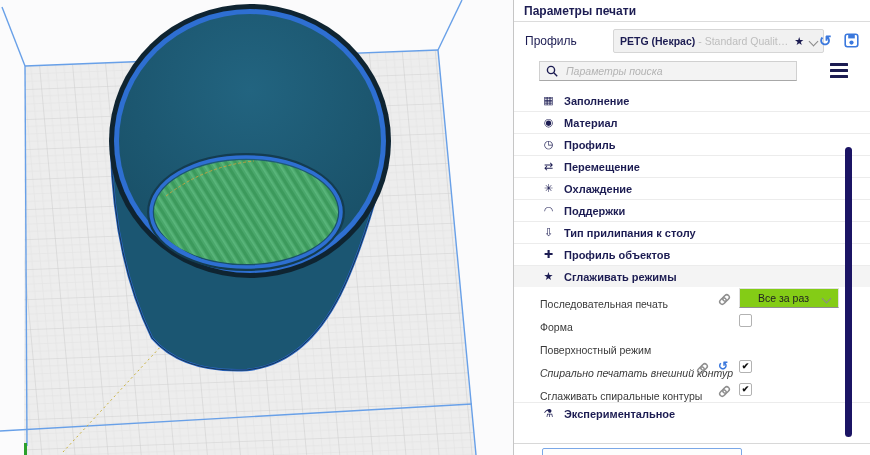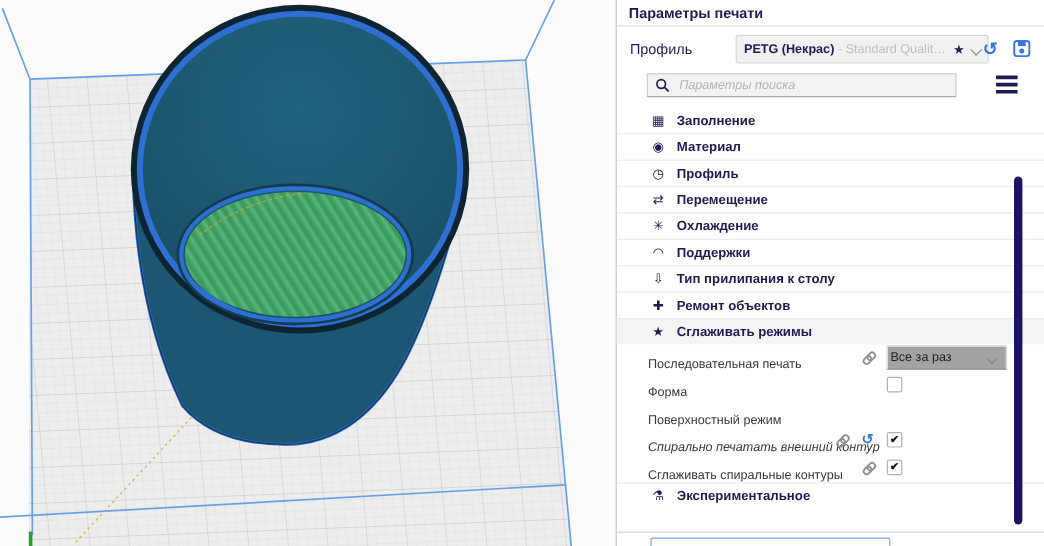--- a/index.html
+++ b/index.html
@@ -61,23 +61,23 @@
         display:inline-block;margin-left:auto;flex:none;}
   .chev.left{transform:rotate(135deg);}
   .chev.down{transform:rotate(45deg);}
   .set-row{height:23px;position:relative;display:flex;align-items:flex-end;padding-left:26px;}
   .set-label{font-size:10.5px;color:#3a3a3a;white-space:nowrap;}
   .set-label.italic{font-style:italic;}
   .linkpos1{position:absolute;left:204px;top:5px;}
   .linkpos2{position:absolute;left:182px;top:5px;}
   .row-undo{position:absolute;left:204px;top:3px;font-size:12px;cursor:pointer;}
   .dd{
-    position:absolute;left:225px;top:1px;width:100px;height:20px;background:#a3a3a3;
+    position:absolute;left:225px;top:1px;width:100px;height:20px;background:#84cc16;
     border:1px solid #e0e0e0;border-bottom:1px solid #8f8f8f;box-sizing:border-box;
-    display:flex;align-items:center;padding:0 20px 0 2px;font-size:10.5px;color:#222;cursor:pointer;
+    display:flex;align-items:center;padding:0 20px 0 18px;font-size:10.5px;color:#222;cursor:pointer;
   }
   .dd .chev{position:absolute;right:8px;margin:0;}
   .cb{
     position:absolute;left:225px;top:4px;width:13px;height:13px;background:#fff;
     border:1px solid #b2b2b2;border-radius:2px;box-sizing:border-box;cursor:pointer;
     font-size:9px;line-height:11px;text-align:center;color:#111;font-weight:bold;
   }
   .scrollbar{position:absolute;left:331px;top:147px;width:7px;height:290px;background:#1b1464;border-radius:3.5px;}
   .bottom-line{position:absolute;left:0;right:0;top:443px;height:1px;background:#d8d8d8;}
   .partial-btn{
@@ -214,21 +214,21 @@
       <span class="cat-label">Поддержки</span>
       <span class="chev left"></span>
     </div>
     <div class="cat-row">
       <span class="cat-icon">⇩</span>
       <span class="cat-label">Тип прилипания к столу</span>
       <span class="chev left"></span>
     </div>
     <div class="cat-row">
       <span class="cat-icon">✚</span>
-      <span class="cat-label">Ремонт объектов</span>
+      <span class="cat-label">Профиль объектов</span>
       <span class="chev left"></span>
     </div>
     <div class="cat-row active">
       <span class="cat-icon">★</span>
       <span class="cat-label">Сглаживать режимы</span>
       <span class="chev down"></span>
     </div>
 
     <div class="set-row">
       <span class="set-label">Последовательная печать</span>

